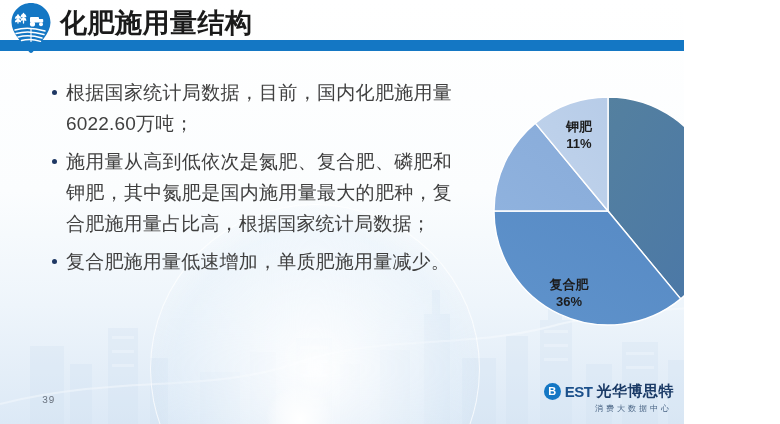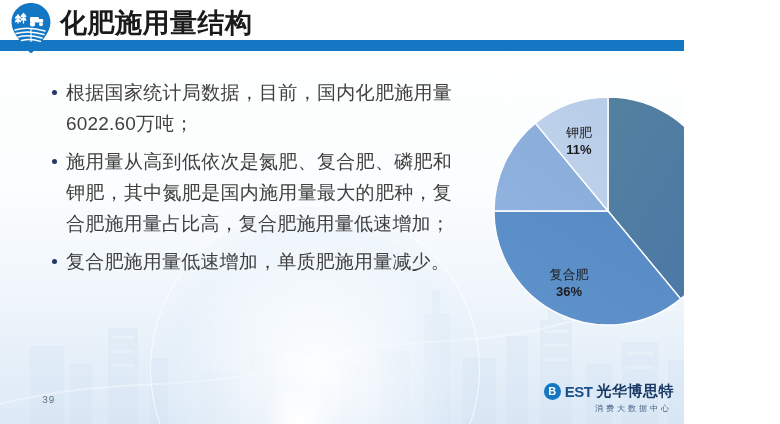--- a/index.html
+++ b/index.html
@@ -121,21 +121,21 @@
   .pie-label {
     position: absolute;
     text-align: center;
     color: #1c1c1c;
     font-size: 13px;
     line-height: 17px;
     font-weight: bold;
     white-space: nowrap;
     pointer-events: none;
   }
-  .pie-label .pl-name { font-weight: normal; margin-top: 6px; }
+  .pie-label .pl-name { font-weight: bold; }
   .pie-label .pl-val  { font-weight: bold; }
 
   
   .page-num {
     position: absolute;
     left: 42px;
     bottom: 18px;
     font-size: 10px;
     color: #6b7480;
     letter-spacing: .5px;
@@ -271,21 +271,21 @@
     <div class="title-text">化肥施用量结构</div>
   </div>
 
   <div class="content">
     <div class="bullet">
       <span class="dot"></span>
       <span class="btext">根据国家统计局数据，目前，国内化肥施用量6022.60万吨；</span>
     </div>
     <div class="bullet">
       <span class="dot"></span>
-      <span class="btext">施用量从高到低依次是氮肥、复合肥、磷肥和钾肥，其中氮肥是国内施用量最大的肥种，复合肥施用量占比高，复合肥施用量低速增加；</span>
+      <span class="btext">施用量从高到低依次是氮肥、复合肥、磷肥和钾肥，其中氮肥是国内施用量最大的肥种，复合肥施用量占比高，根据国家统计局数据；</span>
     </div>
     <div class="bullet">
       <span class="dot"></span>
       <span class="btext">复合肥施用量低速增加，单质肥施用量减少。</span>
     </div>
   </div>
 
   <div class="chart">
     <svg viewBox="0 0 230 230" width="230" height="230">
       <defs>
@@ -307,21 +307,21 @@
         </linearGradient>
       </defs>
       <g id="pie-slices">
           <path d="M 115 115 L 115.00 1.00 A 114 114 0 0 1 187.67 202.84 Z" fill="url(#g0)" stroke="#ffffff" stroke-width="1.4"></path>
           <path d="M 115 115 L 187.67 202.84 A 114 114 0 0 1 1.00 115.00 Z" fill="url(#g1)" stroke="#ffffff" stroke-width="1.4"></path>
           <path d="M 115 115 L 1.00 115.00 A 114 114 0 0 1 42.33 27.16 Z" fill="url(#g2)" stroke="#ffffff" stroke-width="1.4"></path>
           <path d="M 115 115 L 42.33 27.16 A 114 114 0 0 1 115.00 1.00 Z" fill="url(#g3)" stroke="#ffffff" stroke-width="1.4"></path>
         </g>
     </svg>
 
-    <div class="pie-label" style="left:44px; top:164px; width:64px;">
+    <div class="pie-label" style="left:44px; top:180px; width:64px;">
       <div class="pl-name">复合肥</div>
       <div class="pl-val">36%</div>
     </div>
     <div class="pie-label" style="left:62px; top:22px; width:48px;">
       <div class="pl-name">钾肥</div>
       <div class="pl-val">11%</div>
     </div>
   </div>
 
   <div class="page-num">39</div>

